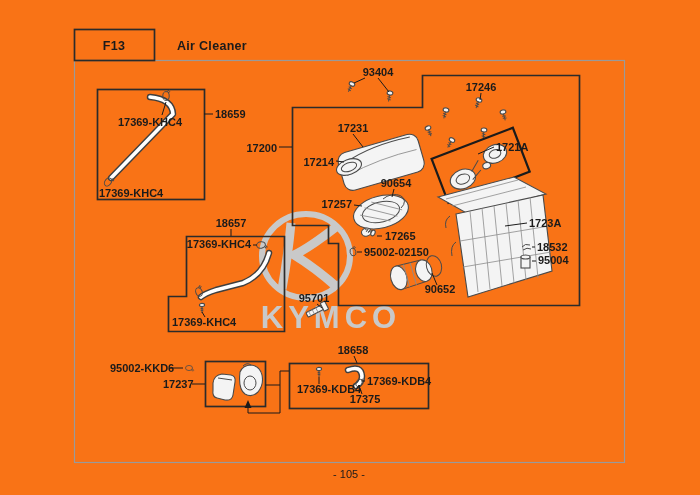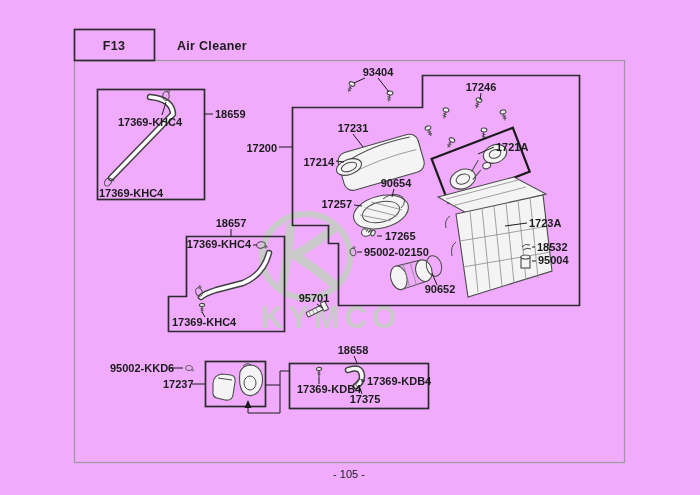--- a/index.html
+++ b/index.html
@@ -1,16 +1,16 @@
 <!DOCTYPE html>
 <html><head>
 <meta charset="utf-8">
 <style>
   html,body{margin:0;padding:0;background:#fff;}
-  .stage{position:relative;width:700px;height:495px;background:#f0abfc;overflow:hidden;}
+  .stage{position:relative;width:700px;height:495px;background:#f97316;overflow:hidden;}
   .stage svg{position:absolute;left:0;top:0;}
   text{font-family:"Liberation Sans","DejaVu Sans",sans-serif;font-weight:bold;fill:#1b1b1b;font-size:11px;}
   .hdr{font-size:12.5px;letter-spacing:.3px;}
   .ftr{font-weight:normal;font-size:11px;}
   .wmtext{font-size:31px;letter-spacing:5px;fill:#c9c9c9;}
   .box{fill:none;stroke:#2b2b2b;stroke-width:1.7;}
   .pb{fill:none;stroke:#9a9a9a;stroke-width:1.2;}
   .ld{stroke:#1b1b1b;stroke-width:1;fill:none;}
   .pt{stroke:#4a4a4a;stroke-width:1.1;fill:#f4f4f4;}
   .ptn{stroke:#4a4a4a;stroke-width:1;fill:none;}

